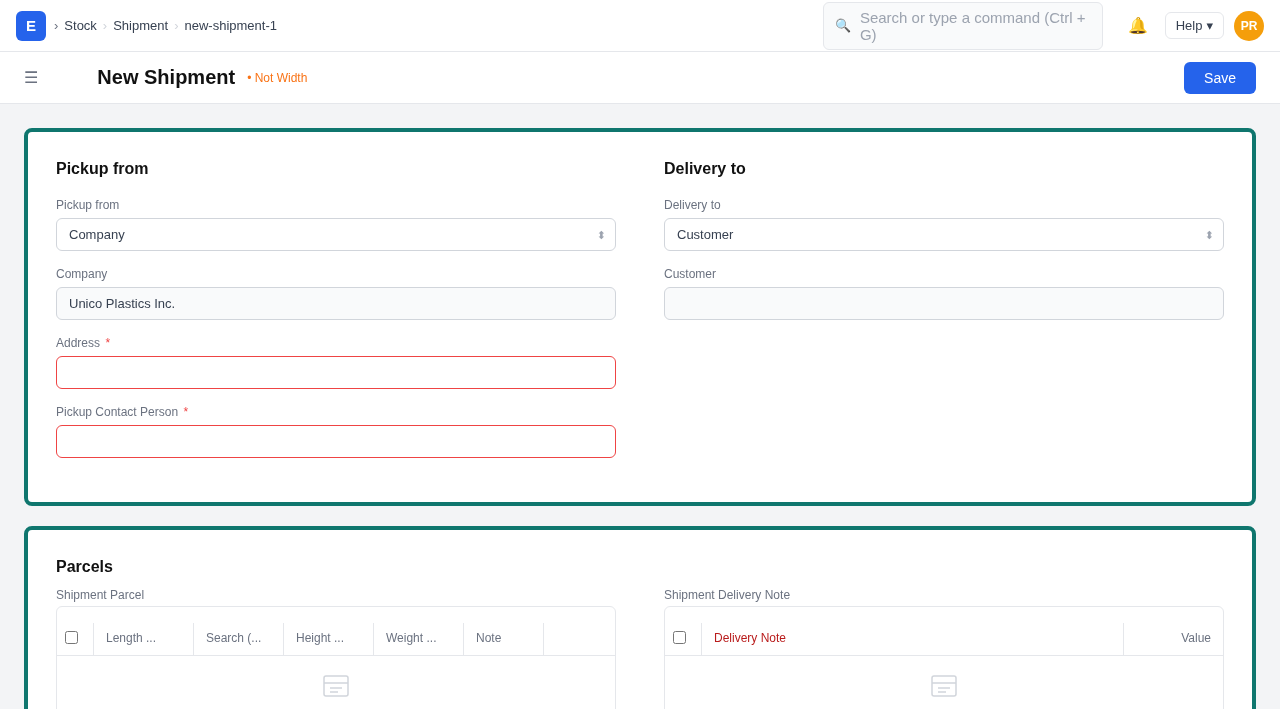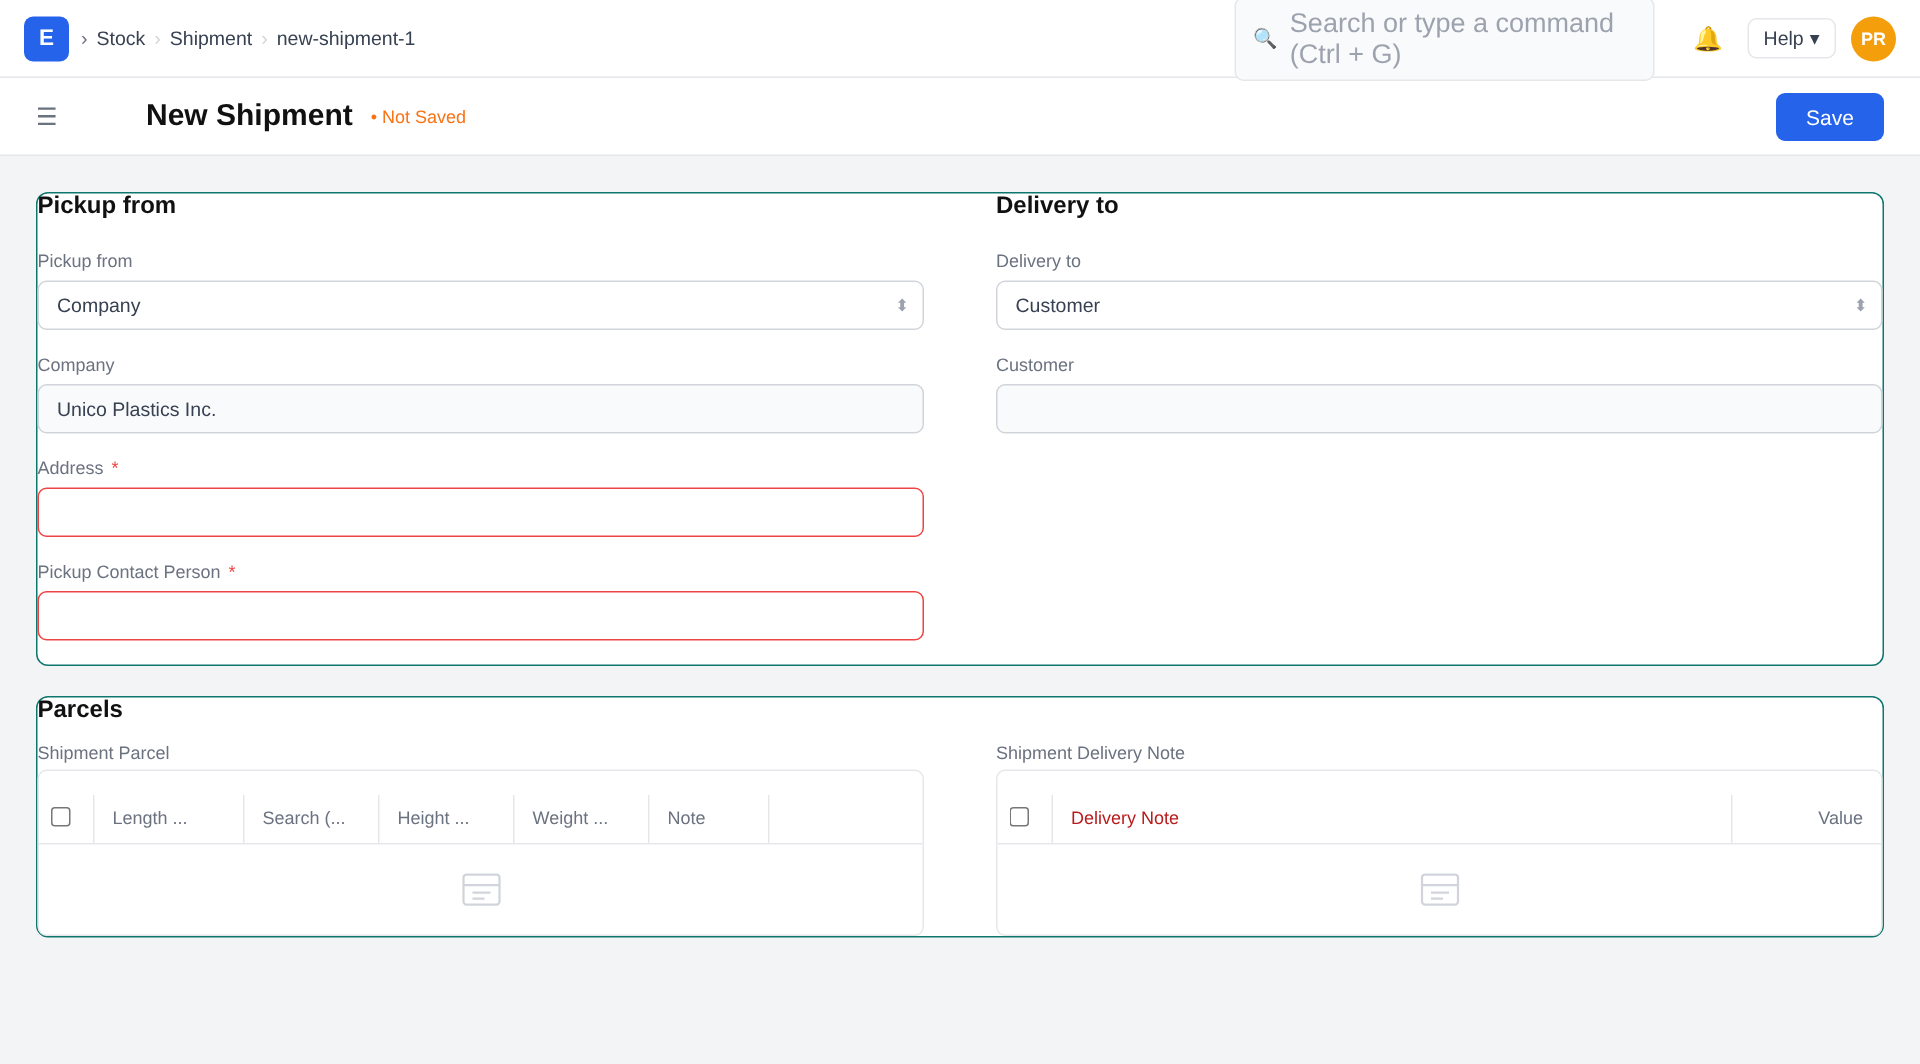--- a/index.html
+++ b/index.html
@@ -86,21 +86,22 @@
       padding: 8px 20px; font-size: 14px; font-weight: 500;
       cursor: pointer;
     }
 
     
     .main { padding: 24px; }
 
     .card {
       background: #fff;
       border-radius: 8px;
-      border: 1px solid #0f766e;
+      border: 4px solid #0f766e;
+      padding: 28px;
       margin-bottom: 20px;
     }
 
     .two-col {
       display: grid;
       grid-template-columns: 1fr 1fr;
       gap: 48px;
     }
 
     .section-title {
@@ -198,39 +199,39 @@
   <div class="breadcrumb">
     <span>›</span>
     <span style="cursor:pointer;color:#374151;">Stock</span>
     <span class="sep">›</span>
     <span style="cursor:pointer;color:#374151;">Shipment</span>
     <span class="sep">›</span>
     <span class="current">new-shipment-1</span>
   </div>
   <div class="topbar-search">
     <span>🔍</span>
-    <span style="font-size:18px;color:#9ca3af;">Search or type a command (Ctrl + G)</span>
+    <span style="font-size:15px;color:#9ca3af;">Search or type a command (Ctrl + G)</span>
   </div>
   <div class="topbar-right">
     <div class="bell-icon">🔔</div>
     <button class="help-btn">
       <span>Help</span>
       <span>▾</span>
     </button>
     <div class="avatar">
       <span>PR</span>
     </div>
   </div>
 </div>
 
 <div class="page-header">
   <div class="page-header-left">
     <span class="menu-icon">☰</span>
     <span class="page-title">New Shipment</span>
-    <span class="not-saved-badge">• Not Saved</span>
+    <span class="not-saved-badge">• Not Width</span>
   </div>
   <button class="save-btn">Save</button>
 </div>
 
 <div class="main">
 
   <div class="card">
     <div class="two-col">
 
       <div>

